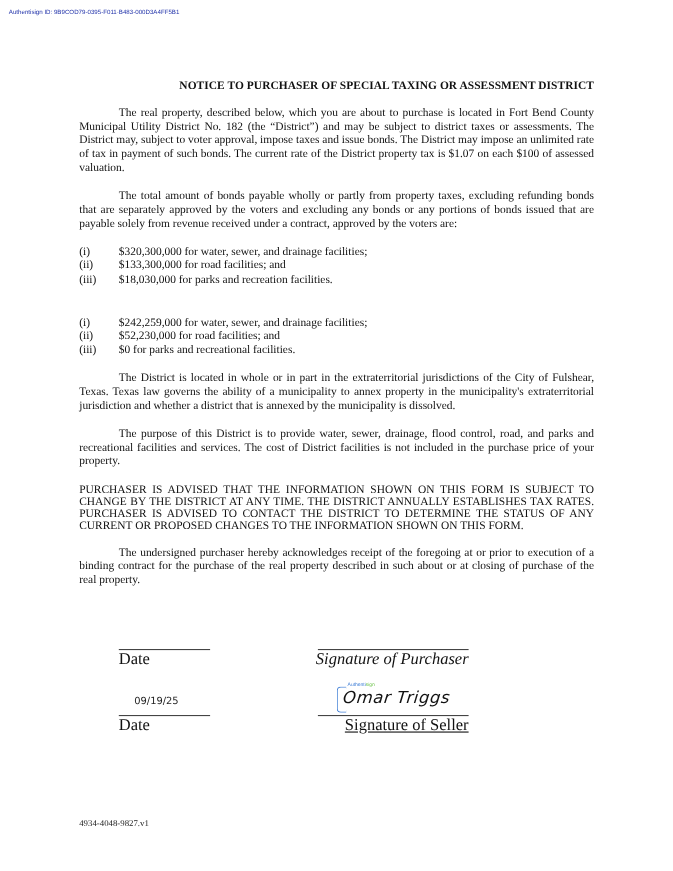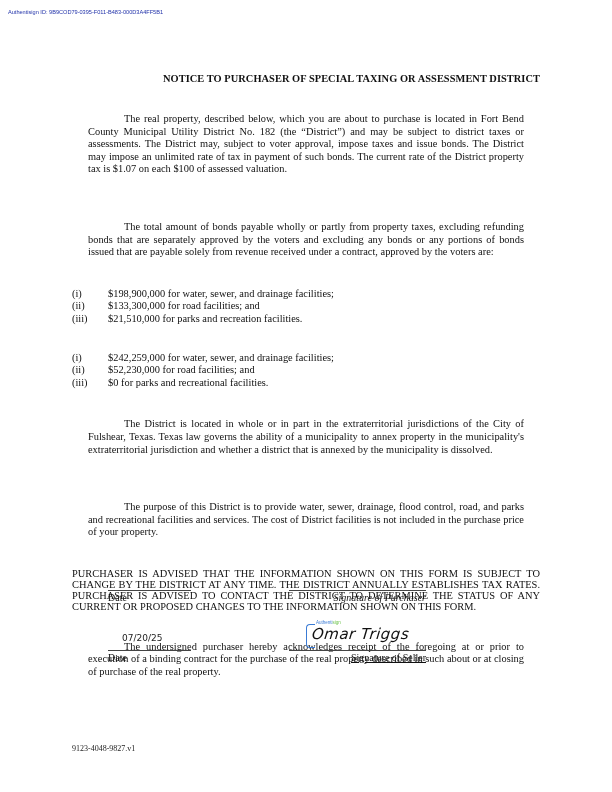--- a/index.html
+++ b/index.html
@@ -5,32 +5,32 @@
   html, body { margin: 0; padding: 0; background: #ffffff; }
   body { width: 612px; height: 792px; position: relative; overflow: hidden;
          font-family: "Liberation Serif", "DejaVu Serif", serif; color: #111; }
   .auth-id { position: absolute; left: 8px; top: 9px;
              font-family: "Liberation Sans", "DejaVu Sans", sans-serif;
              font-size: 5.6px; color: #2233aa; letter-spacing: 0; }
   .page { position: absolute; left: 72px; top: 72px; width: 468px; }
   .title { text-align: right; font-weight: bold; font-size: 10.4px;
            margin: 0; line-height: 13px; letter-spacing: 0.05px; }
   .para { font-size: 10.4px; line-height: 12.6px; text-align: justify;
-          margin: 16px; }
+          margin: 0; }
   .indent { text-indent: 36px; }
   .list { margin: 0; padding: 0; list-style: none; font-size: 10.4px; line-height: 12.6px; }
   .list li { display: flex; }
   .list .num { width: 36px; flex: 0 0 36px; }
   .caps { font-size: 10.4px; line-height: 11px; text-align: justify; margin: 0; }
 
   .sig-block { position: absolute; left: 108px; width: 318px; }
   .sig-row { position: relative; height: 20px; }
   .line-left { position: absolute; left: 0; width: 83px; border-top: 0.8px solid #444; }
   .line-right { position: absolute; right: 0; width: 137px; border-top: 0.8px solid #444; }
-  .lbl { position: absolute; font-size: 10px; }
+  .lbl { position: absolute; font-size: 15px; }
   .lbl-left { left: 0; }
   .lbl-right { right: 0; }
   .date-val { position: absolute; left: 14px; font-family: "DejaVu Sans", sans-serif;
               font-size: 9px; color: #222; }
   .esig { position: absolute; left: 198px; width: 110px; height: 26px; }
   .esig-bracket { position: absolute; left: 0; top: 4px; width: 8px; height: 22px;
                   border-left: 1px solid #3a7bd5; border-top: 1px solid #3a7bd5;
                   border-bottom: 1px solid #3a7bd5; border-radius: 4px 0 0 4px; }
   .esig-brand { position: absolute; left: 10px; top: 0; font-family: "Liberation Sans", sans-serif;
                 font-size: 4.5px; line-height: 5px; }
@@ -52,29 +52,29 @@
   <div style="height:12px"></div>
   <p class="para indent">The real property, described below, which you are about to purchase is located in Fort Bend County Municipal Utility District No. 182 (the “District”) and may be subject to district taxes or assessments. The District may, subject to voter approval, impose taxes and issue bonds. The District may impose an unlimited rate of tax in payment of such bonds. The current rate of the District property tax is $1.07 on each $100 of assessed valuation.</p>
 
   <div style="height:13px"></div>
   <p class="para indent">The total amount of bonds payable wholly or partly from property taxes, excluding refunding bonds that are separately approved by the voters and excluding any bonds or any portions of bonds issued that are payable solely from revenue received under a contract, approved by the voters are:</p>
 
   <div style="height:13px"></div>
   <ul class="list">
     <li>
       <span class="num">(i)</span>
-      <span>$198,900,000 for water, sewer, and drainage facilities;</span>
+      <span>$320,300,000 for water, sewer, and drainage facilities;</span>
     </li>
     <li>
       <span class="num">(ii)</span>
       <span>$133,300,000 for road facilities; and</span>
     </li>
     <li>
       <span class="num">(iii)</span>
-      <span>$21,510,000 for parks and recreation facilities.</span>
+      <span>$18,030,000 for parks and recreation facilities.</span>
     </li>
   </ul>
 
   <div style="height:13px"></div>
 
   <div style="height:13px"></div>
   <ul class="list">
     <li>
       <span class="num">(i)</span>
       <span>$242,259,000 for water, sewer, and drainage facilities;</span>
@@ -105,25 +105,25 @@
 <div class="sig-block" style="top:584px;">
   <div class="sig-row">
     <div class="line-left" style="top:6px;"></div>
     <div class="line-right" style="top:6px;"></div>
     <span class="lbl lbl-left" style="top:8px;">Date</span>
     <span class="lbl lbl-right" style="top:8px;font-style:italic;">Signature of Purchaser</span>
   </div>
 </div>
 
 <div class="sig-block" style="top:618px; height:50px;">
-  <span class="date-val" style="top:15px;">07/20/25</span>
+  <span class="date-val" style="top:15px;">09/19/25</span>
   <div class="esig" style="top:2px;">
     <div class="esig-bracket"></div>
     <div class="esig-brand"><span class="b1">Authenti</span><span class="b2">sign</span></div>
     <div class="esig-name">Omar Triggs</div>
   </div>
   <div class="line-left" style="top:32px;"></div>
   <div class="line-right" style="top:32px;"></div>
   <span class="lbl lbl-left" style="top:34px;">Date</span>
   <span class="lbl lbl-right" style="top:34px;text-decoration:underline;">Signature of Seller</span>
 </div>
 
-<div class="footer">9123-4048-9827.v1</div>
+<div class="footer">4934-4048-9827.v1</div>
 
 </body></html>

